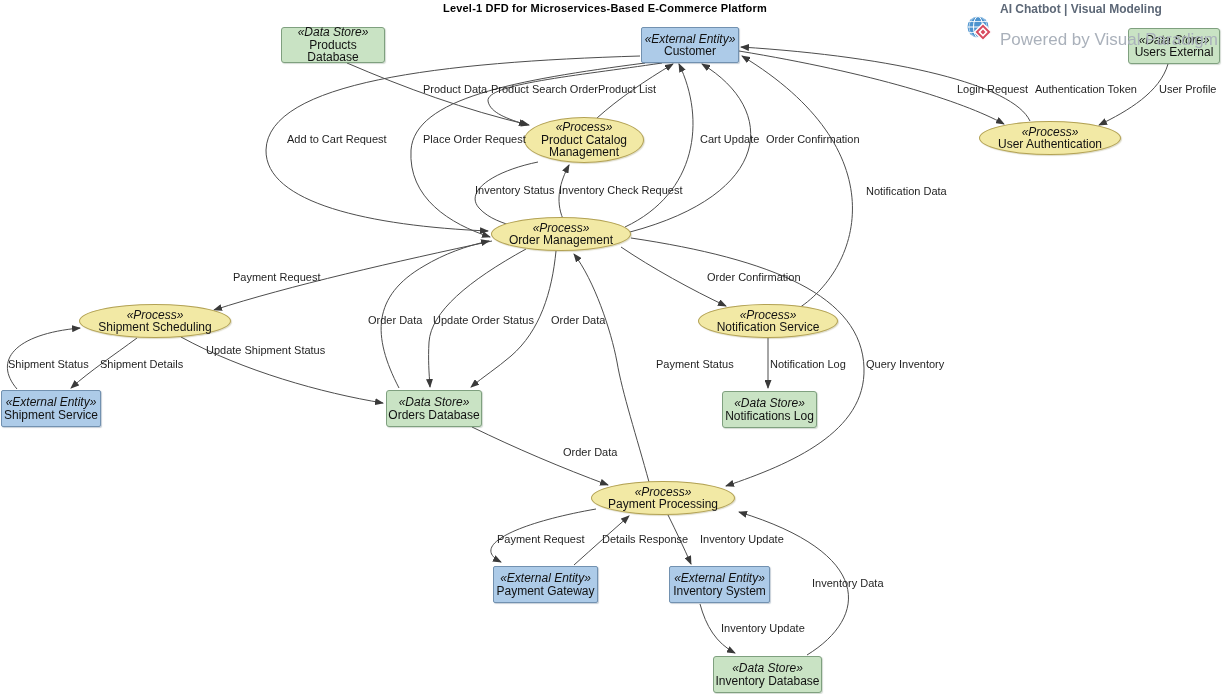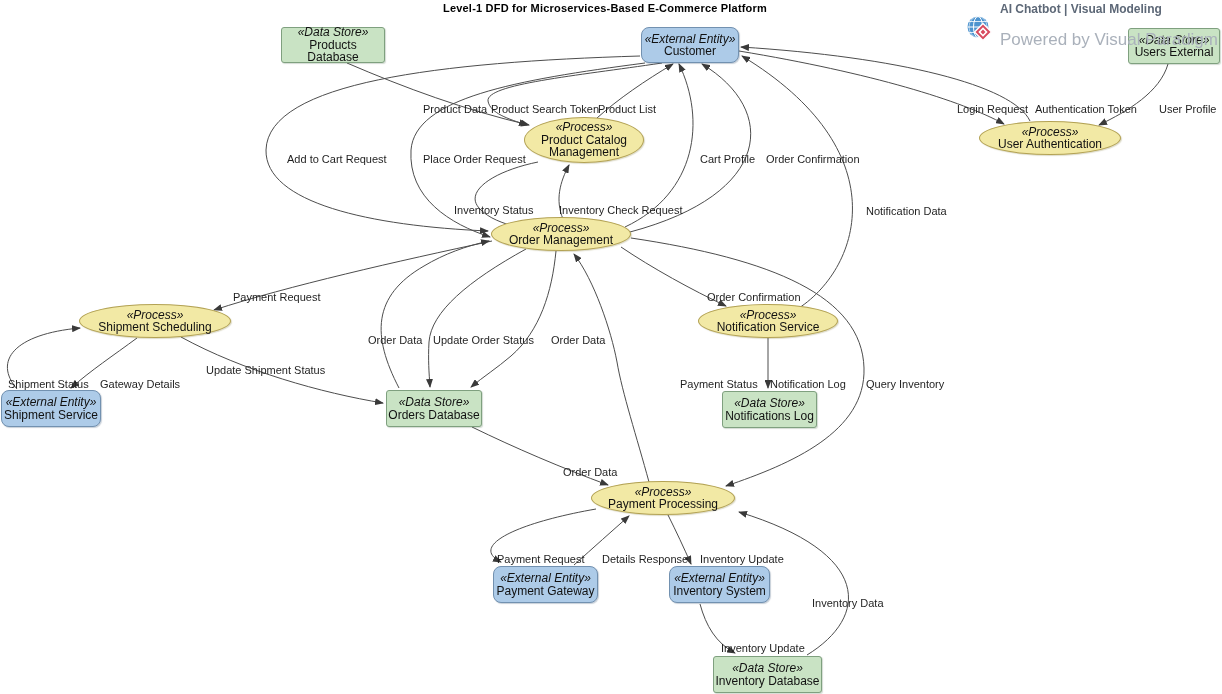--- a/index.html
+++ b/index.html
@@ -15,24 +15,24 @@
   .brand-sub{font-size:17px;color:#aab1bb;margin-top:17px;}
   
   .node{position:absolute;z-index:2;box-sizing:border-box;display:flex;flex-direction:column;
         justify-content:center;align-items:center;text-align:center;font-size:12px;color:#111;
         line-height:12.5px;cursor:default;}
   .node .stereo{font-style:italic;}
   .process{border-radius:50%;background:#f2e9a5;border:1px solid #b3a254;
            box-shadow:1px 1px 1px rgba(120,110,40,.25);}
   .data_store{background:#c9e3c4;border:1px solid #7fa07f;border-radius:3px;
            box-shadow:1px 1px 1px rgba(80,110,80,.25);}
-  .external_entity{background:#adcbe8;border:1px solid #7291b0;border-radius:8px;
+  .external_entity{background:#adcbe8;border:1px solid #7291b0;border-radius:2px;
            box-shadow:1px 1px 1px rgba(70,95,125,.3);}
   
-  .edge-label{position:absolute;z-index:3;font-size:11px;color:#1f1f1f;white-space:nowrap;margin-top:20px;}
+  .edge-label{position:absolute;z-index:3;font-size:11px;color:#1f1f1f;white-space:nowrap;}
 </style>
 </head>
 <body>
 
 <div id="canvas">
   <div class="diagram-title">Level-1 DFD for Microservices-Based E-Commerce Platform</div>
 
   <svg id="edge-layer" width="1222" height="694" viewBox="0 0 1222 694">
     <defs>
       <marker id="arrowhead" markerWidth="9" markerHeight="7" refX="8" refY="3.5" orient="auto">
@@ -85,42 +85,42 @@
           <rect x="14.5" y="14.5" width="5" height="5" fill="none" stroke="#ffffff" stroke-width="1.6"></rect>
         </g>
       </svg>
     </span>
     <span class="brand-text">
       <div class="brand-title">AI Chatbot | Visual Modeling</div>
       <div class="brand-sub">Powered by Visual Paradigm</div>
     </span>
   </div>
 <div class="edge-label" style="left: 423px; top: 83px;">Product Data</div>
-    <div class="edge-label" style="left: 491px; top: 83px;">Product Search Token</div>
+    <div class="edge-label" style="left: 491px; top: 83px;">Product Search Order</div>
     <div class="edge-label" style="left: 598px; top: 83px;">Product List</div>
     <div class="edge-label" style="left: 287px; top: 133px;">Add to Cart Request</div>
     <div class="edge-label" style="left: 423px; top: 133px;">Place Order Request</div>
-    <div class="edge-label" style="left: 700px; top: 133px;">Cart Profile</div>
+    <div class="edge-label" style="left: 700px; top: 133px;">Cart Update</div>
     <div class="edge-label" style="left: 766px; top: 133px;">Order Confirmation</div>
-    <div class="edge-label" style="left: 454px; top: 184px;">Inventory Status</div>
+    <div class="edge-label" style="left: 475px; top: 184px;">Inventory Status</div>
     <div class="edge-label" style="left: 559px; top: 184px;">Inventory Check Request</div>
     <div class="edge-label" style="left: 957px; top: 83px;">Login Request</div>
     <div class="edge-label" style="left: 1035px; top: 83px;">Authentication Token</div>
     <div class="edge-label" style="left: 1159px; top: 83px;">User Profile</div>
     <div class="edge-label" style="left: 233px; top: 271px;">Payment Request</div>
-    <div class="edge-label" style="left: 100px; top: 358px;">Gateway Details</div>
+    <div class="edge-label" style="left: 100px; top: 358px;">Shipment Details</div>
     <div class="edge-label" style="left: 8px; top: 358px;">Shipment Status</div>
     <div class="edge-label" style="left: 206px; top: 344px;">Update Shipment Status</div>
     <div class="edge-label" style="left: 368px; top: 314px;">Order Data</div>
     <div class="edge-label" style="left: 433px; top: 314px;">Update Order Status</div>
     <div class="edge-label" style="left: 551px; top: 314px;">Order Data</div>
     <div class="edge-label" style="left: 707px; top: 271px;">Order Confirmation</div>
     <div class="edge-label" style="left: 866px; top: 185px;">Notification Data</div>
     <div class="edge-label" style="left: 770px; top: 358px;">Notification Log</div>
-    <div class="edge-label" style="left: 632px; top: 358px; padding-left: 48px;">Payment Status</div>
+    <div class="edge-label" style="left: 608px; top: 358px; padding-left: 48px;">Payment Status</div>
     <div class="edge-label" style="left: 563px; top: 446px;">Order Data</div>
     <div class="edge-label" style="left: 866px; top: 358px;">Query Inventory</div>
     <div class="edge-label" style="left: 497px; top: 533px;">Payment Request</div>
     <div class="edge-label" style="left: 602px; top: 533px;">Details Response</div>
     <div class="edge-label" style="left: 700px; top: 533px;">Inventory Update</div>
     <div class="edge-label" style="left: 721px; top: 622px;">Inventory Update</div>
     <div class="edge-label" style="left: 812px; top: 577px;">Inventory Data</div>
     <div class="node data_store" style="left: 281px; top: 27px; width: 104px; height: 36px;">
       <div class="stereo">«Data Store»</div>
       <div class="nname">Products Database</div>

